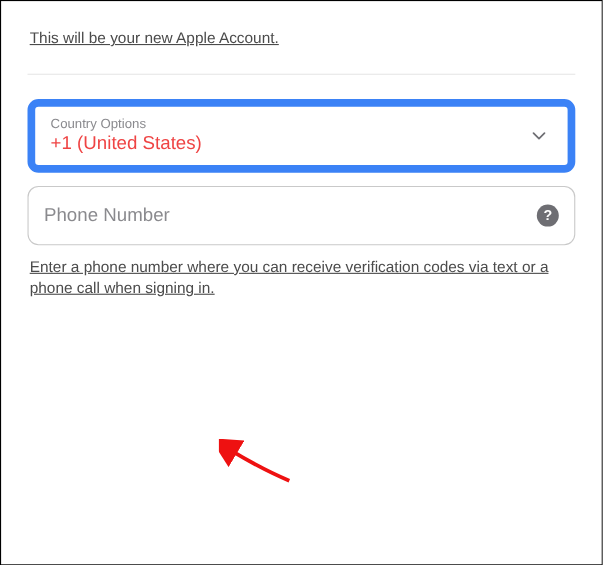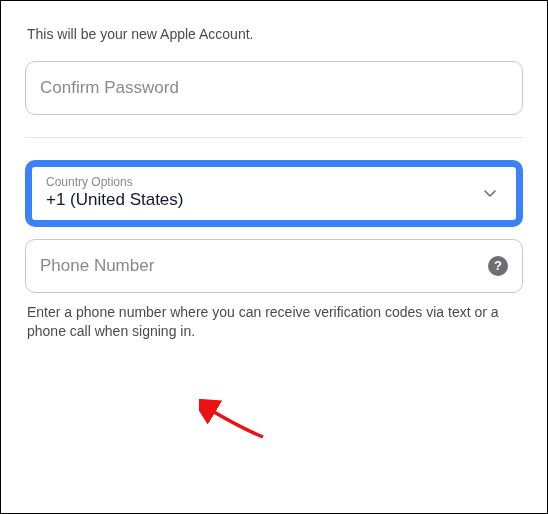--- a/index.html
+++ b/index.html
@@ -69,20 +69,21 @@
     background: transparent;
   }
   .field-input::placeholder {
     color: #8a8a8e;
   }
   .helper {
     font-size: 14px;
     color: #4b4b4b;
     margin: 2px 0 16px 2px;
     line-height: 1.4;
+    text-decoration: underline;
   }
   .divider {
     border: none;
     border-top: 1px solid #e7e7e7;
     margin: 22px 0 22px 0;
   }
   .select-field {
     width: 100%;
     border: 7px solid #3b82f6;
     border-radius: 10px;
@@ -93,21 +94,21 @@
     cursor: pointer;
   }
   .select-label {
     font-size: 12px;
     color: #8a8a8e;
     display: block;
     margin-bottom: 1px;
   }
   .select-value {
     font-size: 17px;
-    color: #0f172a;
+    color: #ef4444;
   }
   .chevron {
     position: absolute;
     right: 18px;
     top: 50%;
     transform: translateY(-50%);
   }
   .chevron svg { display: block; }
   .phone-field {
     width: 100%;
@@ -142,23 +143,20 @@
   }
 </style>
 </head>
 <body>
 
 <div class="frame">
 
   <div class="helper">This will be your new Apple Account.</div>
 
 
-  <div class="field">
-    <input class="field-input" type="password" placeholder="Confirm Password" style="">
-  </div>
 
   <hr class="divider">
 
   <div class="select-field">
     <span class="select-label">Country Options</span>
     <span class="select-value">+1 (United States)</span>
     <span class="chevron">
       <svg width="16" height="16" viewBox="0 0 16 16">
           <path d="M3 6 L8 11 L13 6" fill="none" stroke="#6e6e73" stroke-width="1.6" stroke-linecap="round" stroke-linejoin="round"></path>
         </svg>

